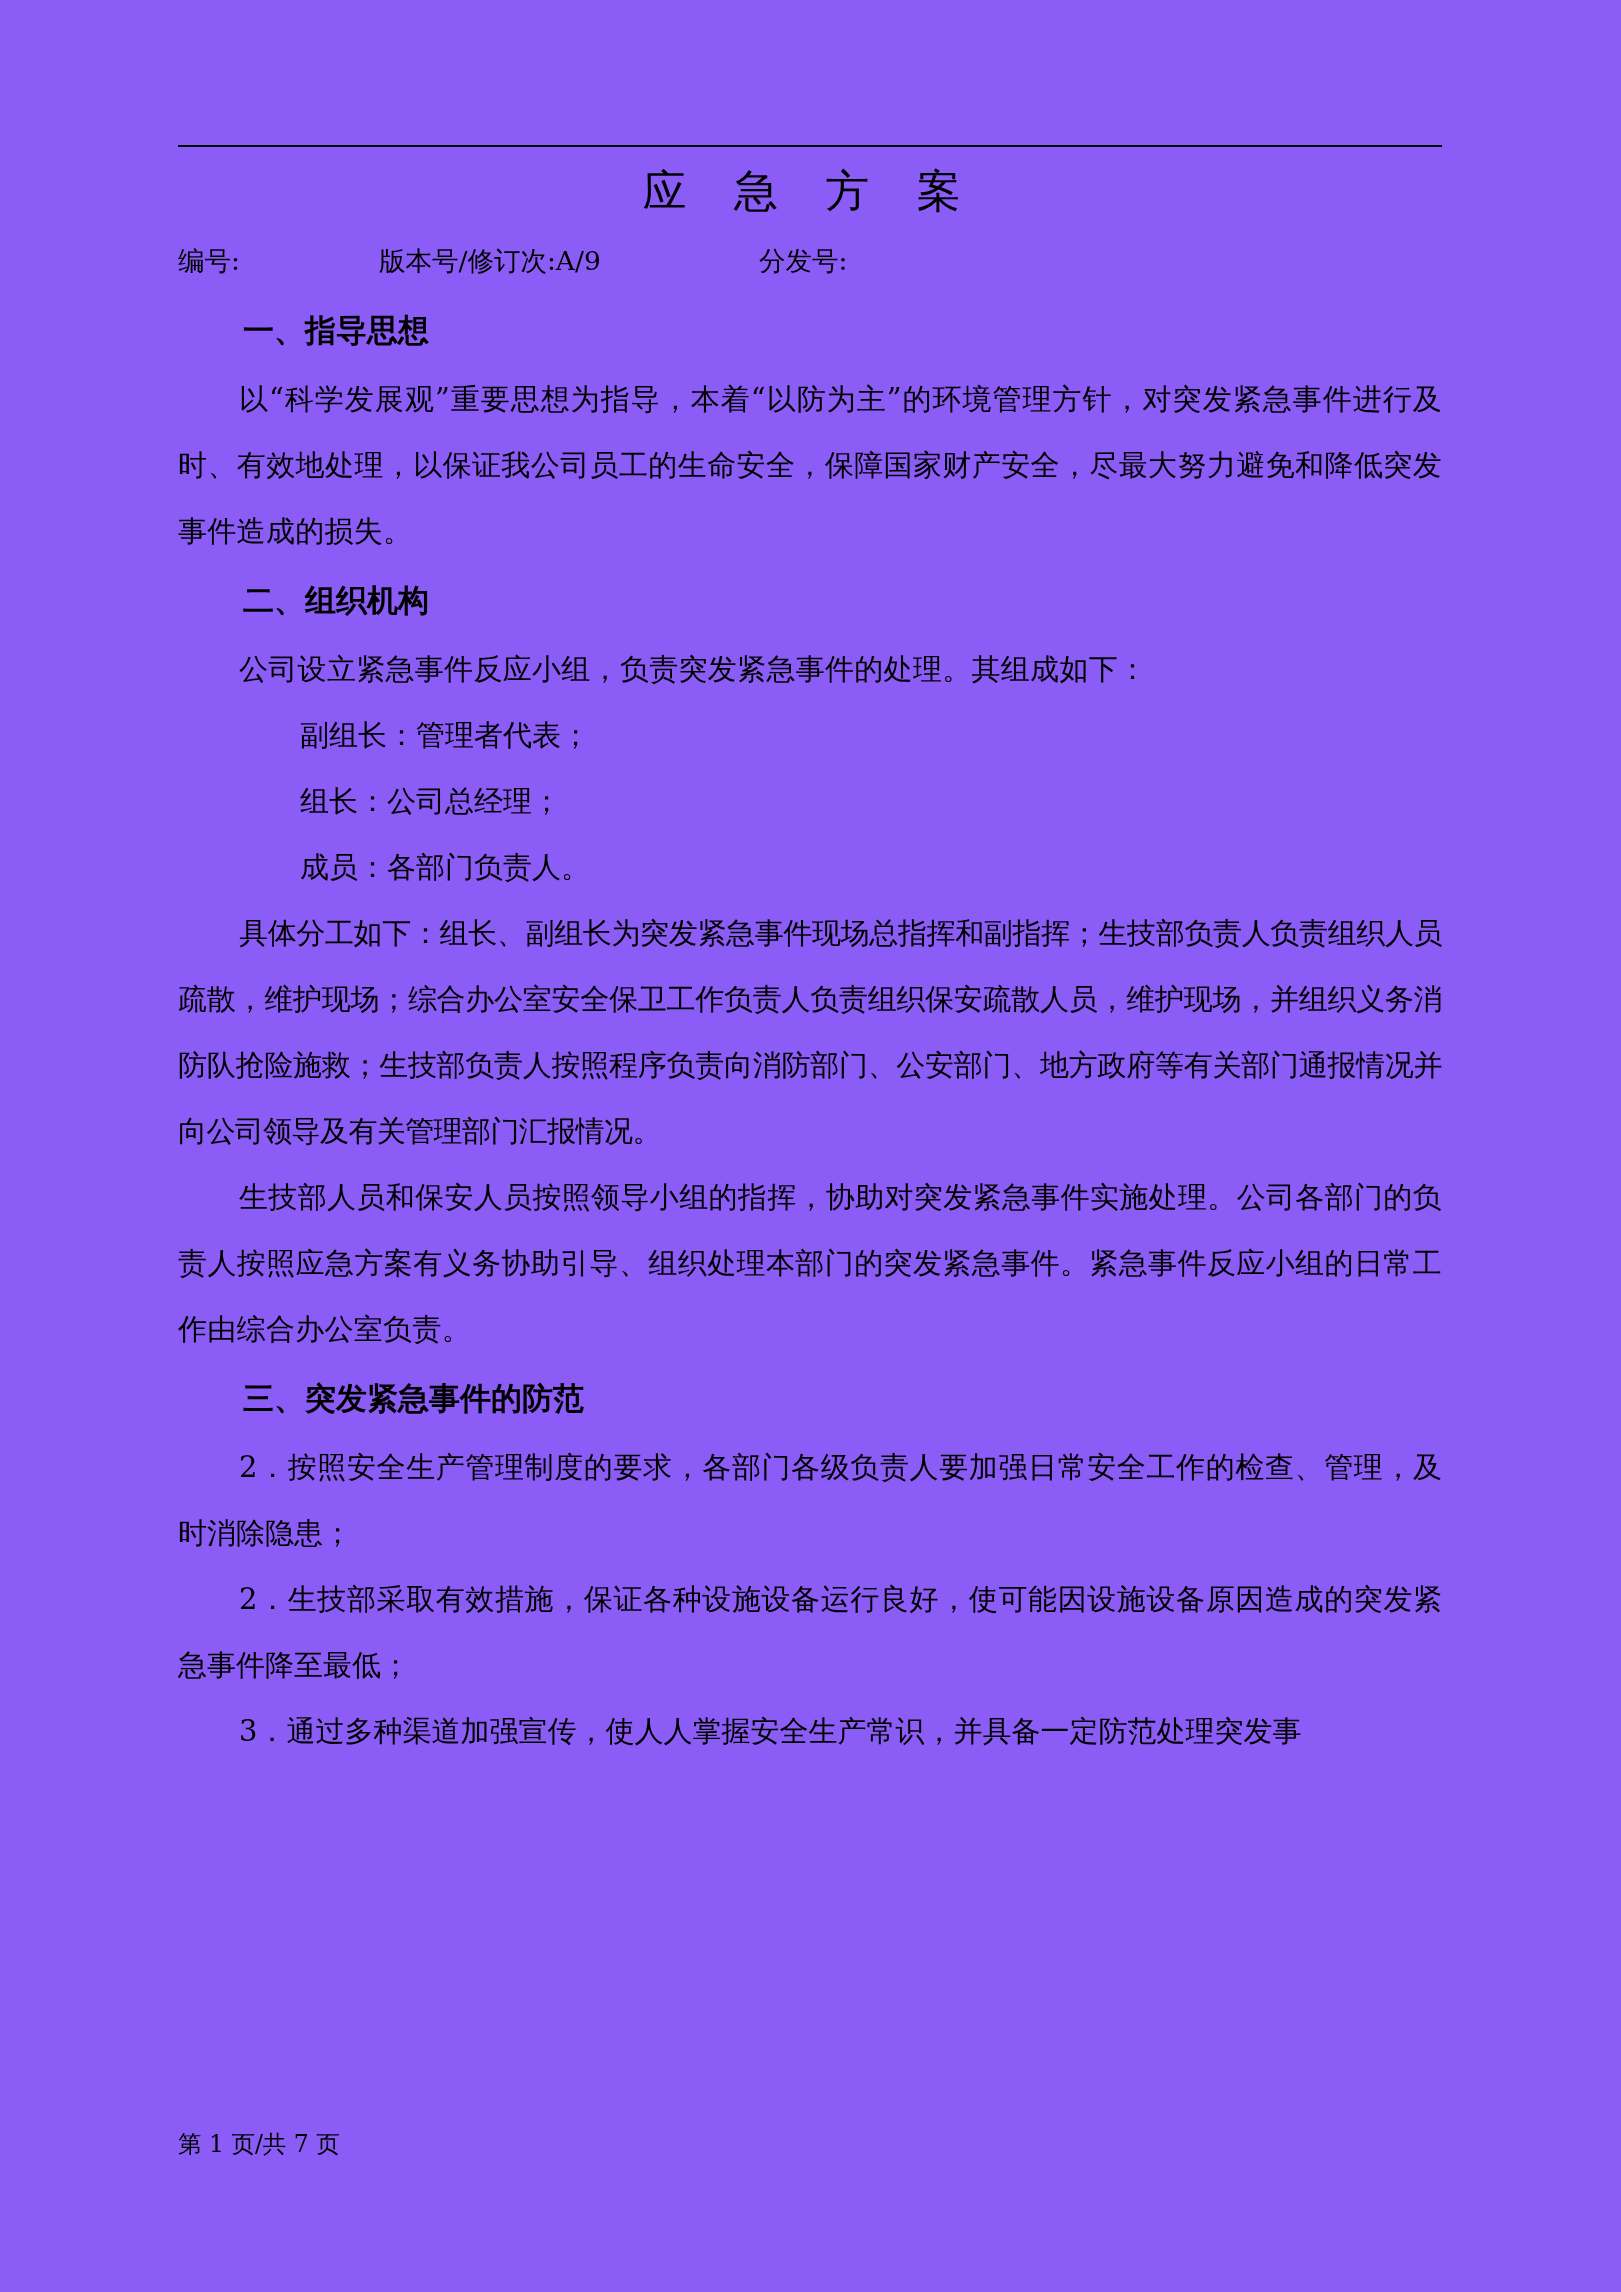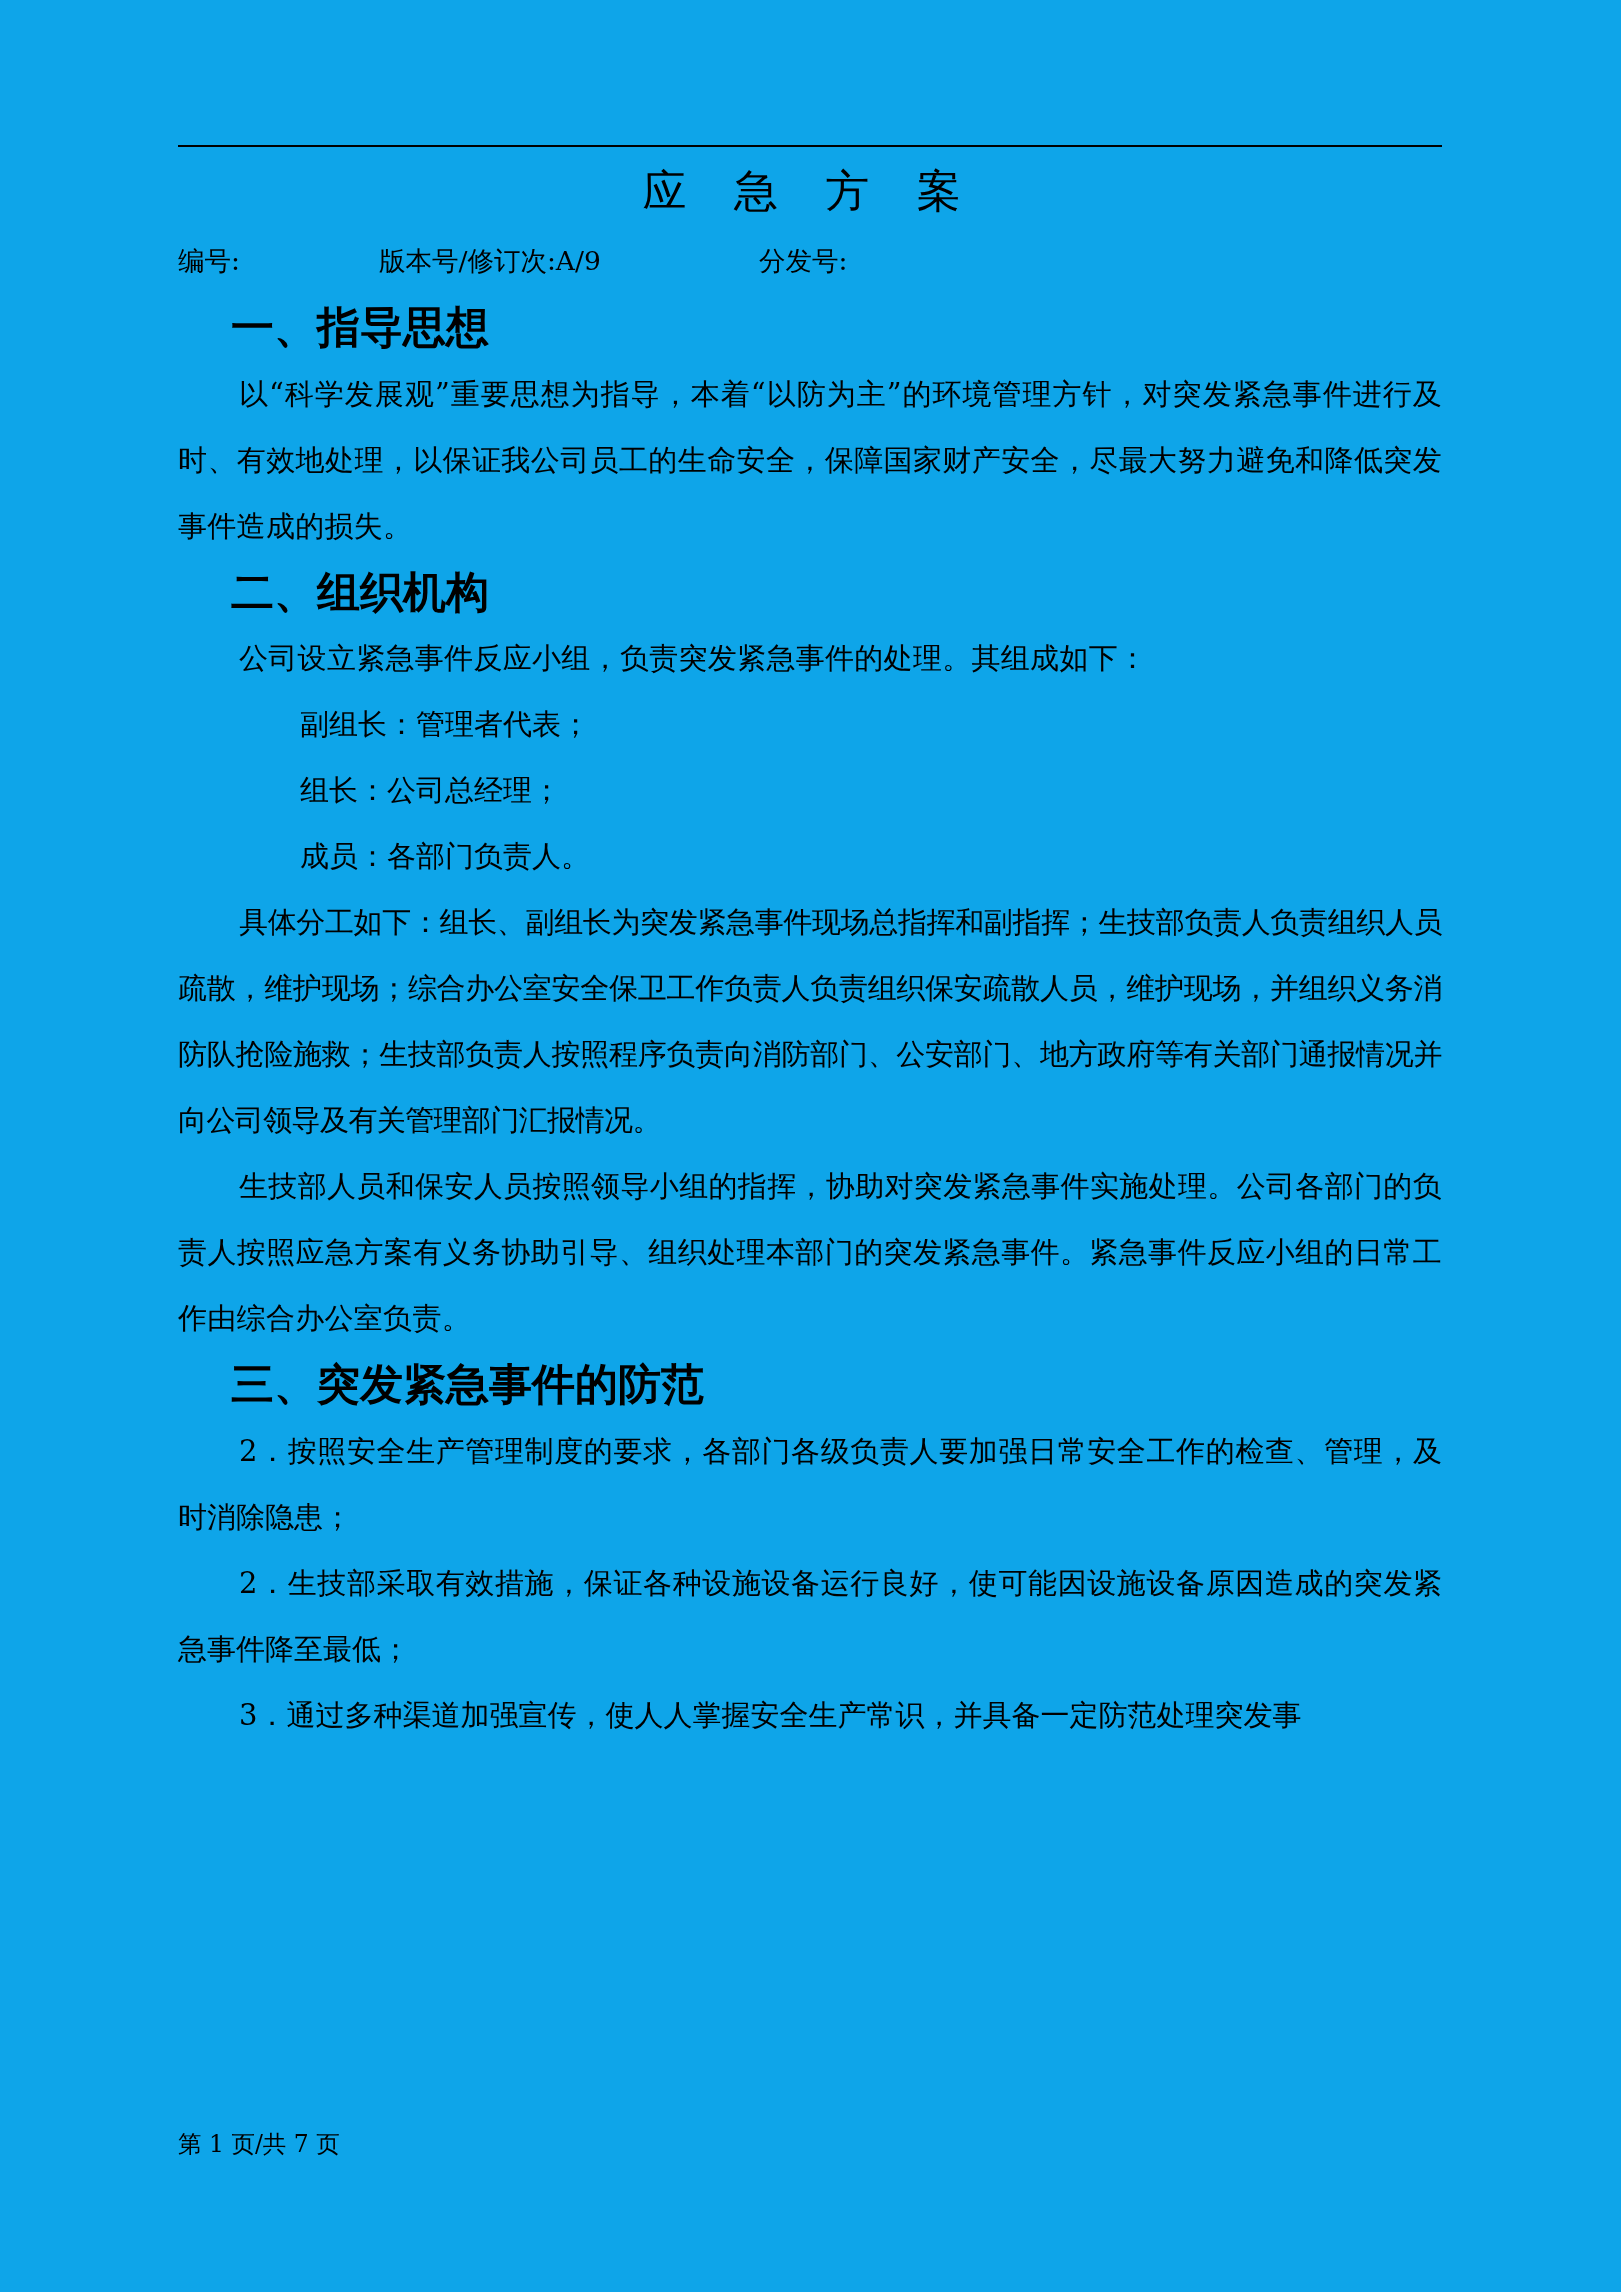--- a/index.html
+++ b/index.html
@@ -8,21 +8,21 @@
     background: #ffffff;
   }
   body {
     font-family: "DejaVu Serif", "Liberation Serif", serif;
     color: #000000;
   }
   .page {
     position: relative;
     width: 1621px;
     height: 2293px;
-    background: #0ea5e9;
+    background: #8b5cf6;
     box-sizing: border-box;
     overflow: hidden;
   }
 
   
   .header-rule {
     position: absolute;
     left: 178px;
     top: 145px;
     width: 1264px;
@@ -62,23 +62,23 @@
   
   .body-flow {
     position: absolute;
     left: 178px;
     top: 294px;
     width: 1264px;
   }
 
   h2.section {
     font-family: "DejaVu Sans", "Liberation Sans", sans-serif;
-    font-size: 43px;
+    font-size: 31px;
     font-weight: 700;
-    margin: 0;
+    margin: 12px;
     padding: 0;
     line-height: 1.55;
     text-indent: 53px;
     letter-spacing: 0px;
   }
   .sec-gap-1 { margin-top: 5.9px; }
 
   p.para {
     font-size: 29px;
     line-height: 66px;

